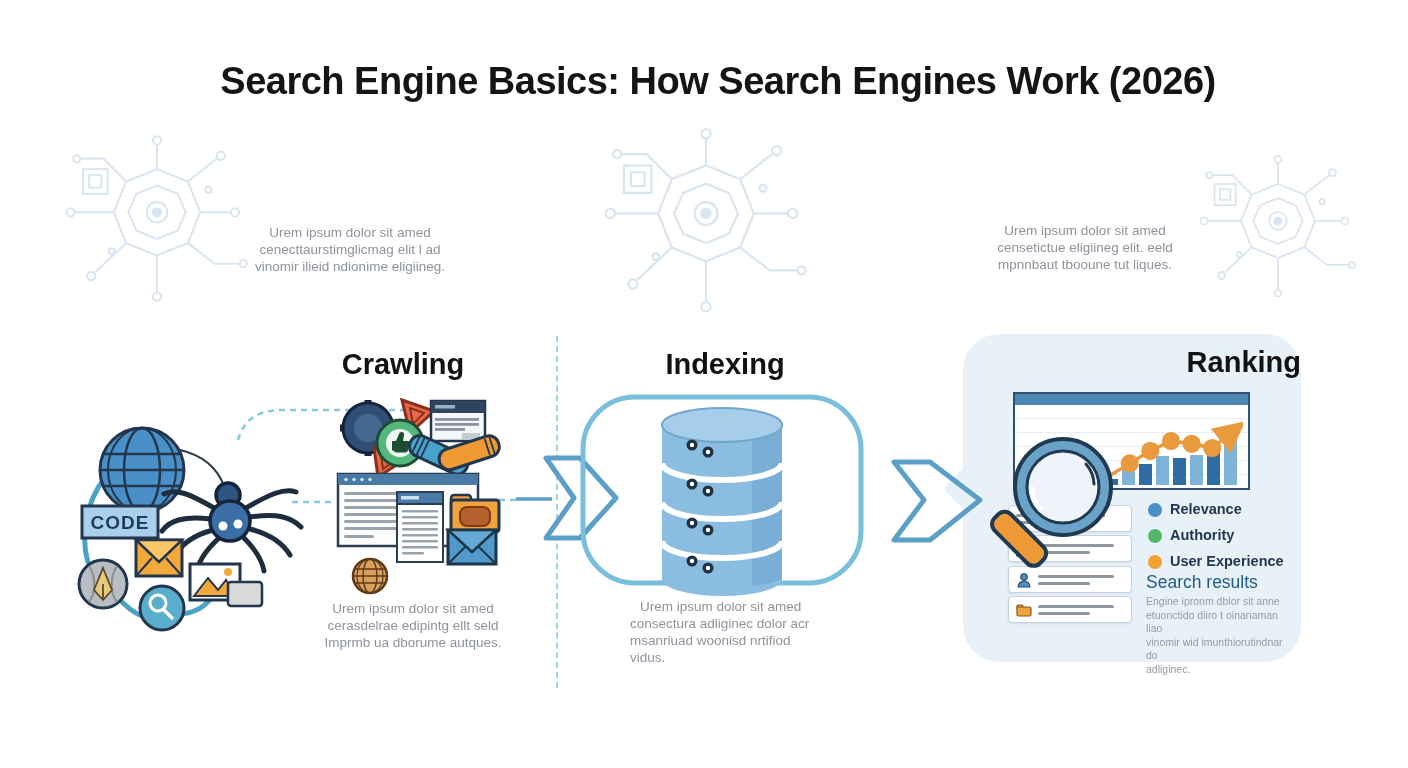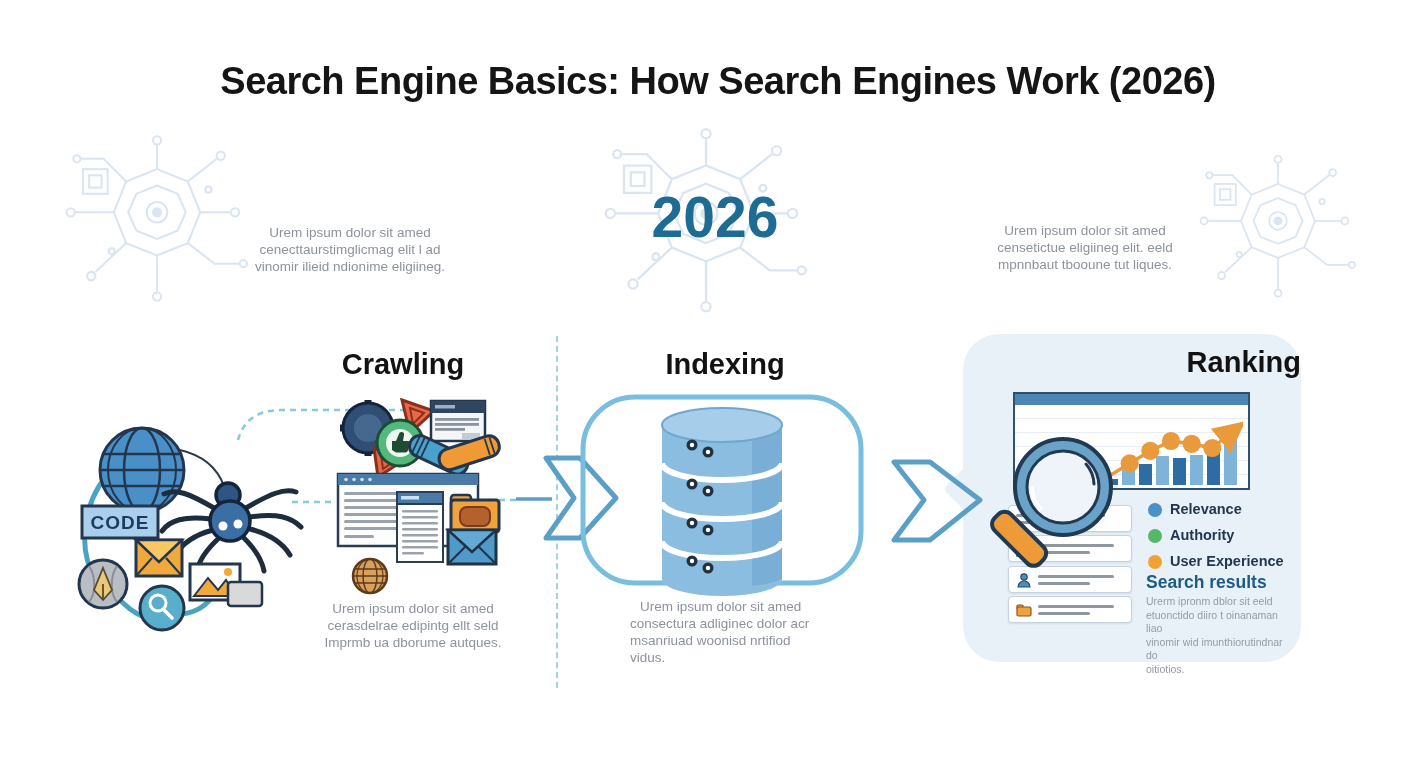--- a/index.html
+++ b/index.html
@@ -29,21 +29,21 @@
   .trend-svg{position:absolute;right:5px;bottom:3px;width:138px;height:76px;}
   .result-card{left:45px;width:124px;height:27px;background:#ffffff;border:1px solid #c6d2dd;
                border-radius:4px;box-shadow:0 1px 2px rgba(40,70,100,.12);display:flex;align-items:center;
                gap:6px;padding:0 7px;box-sizing:border-box;}
   .card-lines{flex:1;display:flex;flex-direction:column;gap:4px;}
   .card-line{height:3px;border-radius:2px;background:#8f97a1;}
   .legend{left:185px;top:167px;display:flex;flex-direction:column;gap:10px;}
   .legend-item{display:flex;align-items:flex-end;gap:8px;}
   .legend-dot{width:14px;height:14px;border-radius:50%;}
   .legend-label{font-size:14.5px;font-weight:bold;color:#22374f;}
-  .results-title{left:183px;top:238px;font-size:17.5px;font-weight:bold;color:#1d5c85;}
+  .results-title{left:183px;top:238px;font-size:17.5px;font-weight:normal;color:#1d5c85;}
   .results-desc{left:183px;top:261px;width:148px;font-size:10.5px;line-height:13.5px;color:#959ba4;}
 </style>
 </head>
 <body>
 <div id="canvas">
 
 <svg width="0" height="0" style="position:absolute">
   <defs>
     <g id="circuit-pattern" stroke="#d8e4f0" stroke-width="2" fill="none">
       <polygon points="100,40 130,52 142,82 130,112 100,124 70,112 58,82 70,52"></polygon>
@@ -78,21 +78,20 @@
       <use href="#circuit-pattern"></use>
     </svg>
 <svg class="abs circuit" style="left:578px;top:120px" width="256" height="205" viewBox="0 0 200 180">
       <use href="#circuit-pattern"></use>
     </svg>
 <svg class="abs circuit" style="left:1190px;top:138px" width="176" height="180" viewBox="0 0 200 180">
       <use href="#circuit-pattern"></use>
     </svg>
 
 <div class="abs page-title">Search Engine Basics: How Search Engines Work (2026)</div>
-<div class="abs year">2026</div>
 
 <div class="abs intro-text" style="left:228px;top:224px;width:244px">
   <div>Urem ipsum dolor sit amed</div>
   <div>cenecttaurstimglicmag elit l ad</div>
   <div>vinomir ilieid ndionime eligiineg.</div>
 </div>
 <div class="abs intro-text" style="left:968px;top:222px;width:234px">
   <div>Urem ipsum dolor sit amed</div>
   <div>censetictue eligiineg elit. eeld</div>
   <div>mpnnbaut tbooune tut liques.</div>
@@ -404,24 +403,24 @@
       <span class="legend-label">Authority</span>
     </div>
     <div class="legend-item">
       <span class="legend-dot" style="background: rgb(240, 162, 51);"></span>
       <span class="legend-label">User Experience</span>
     </div>
   </div>
 
   <div class="abs results-title">Search results</div>
   <div class="abs results-desc">
-    <div>Urerm ipronm dblor sit eeld</div>
+    <div>Engine ipronm dblor sit anne</div>
     <div>etuonctido diiro t oinanaman liao</div>
     <div>vinomir wid imunthiorutindnar do</div>
-    <div>oitiotios.</div>
+    <div>adliginec.</div>
   </div>
 </div>
 
 <svg class="abs" style="left:888px;top:448px;z-index:2" width="100" height="104" viewBox="0 0 100 104">
   <path d="M 6,14 H 42 L 92,52 L 42,92 H 6 L 36,52 Z" fill="none" stroke="#5b9fc6" stroke-width="5" stroke-linejoin="round"></path>
 </svg>
 
 </div>
 
 </body></html>

